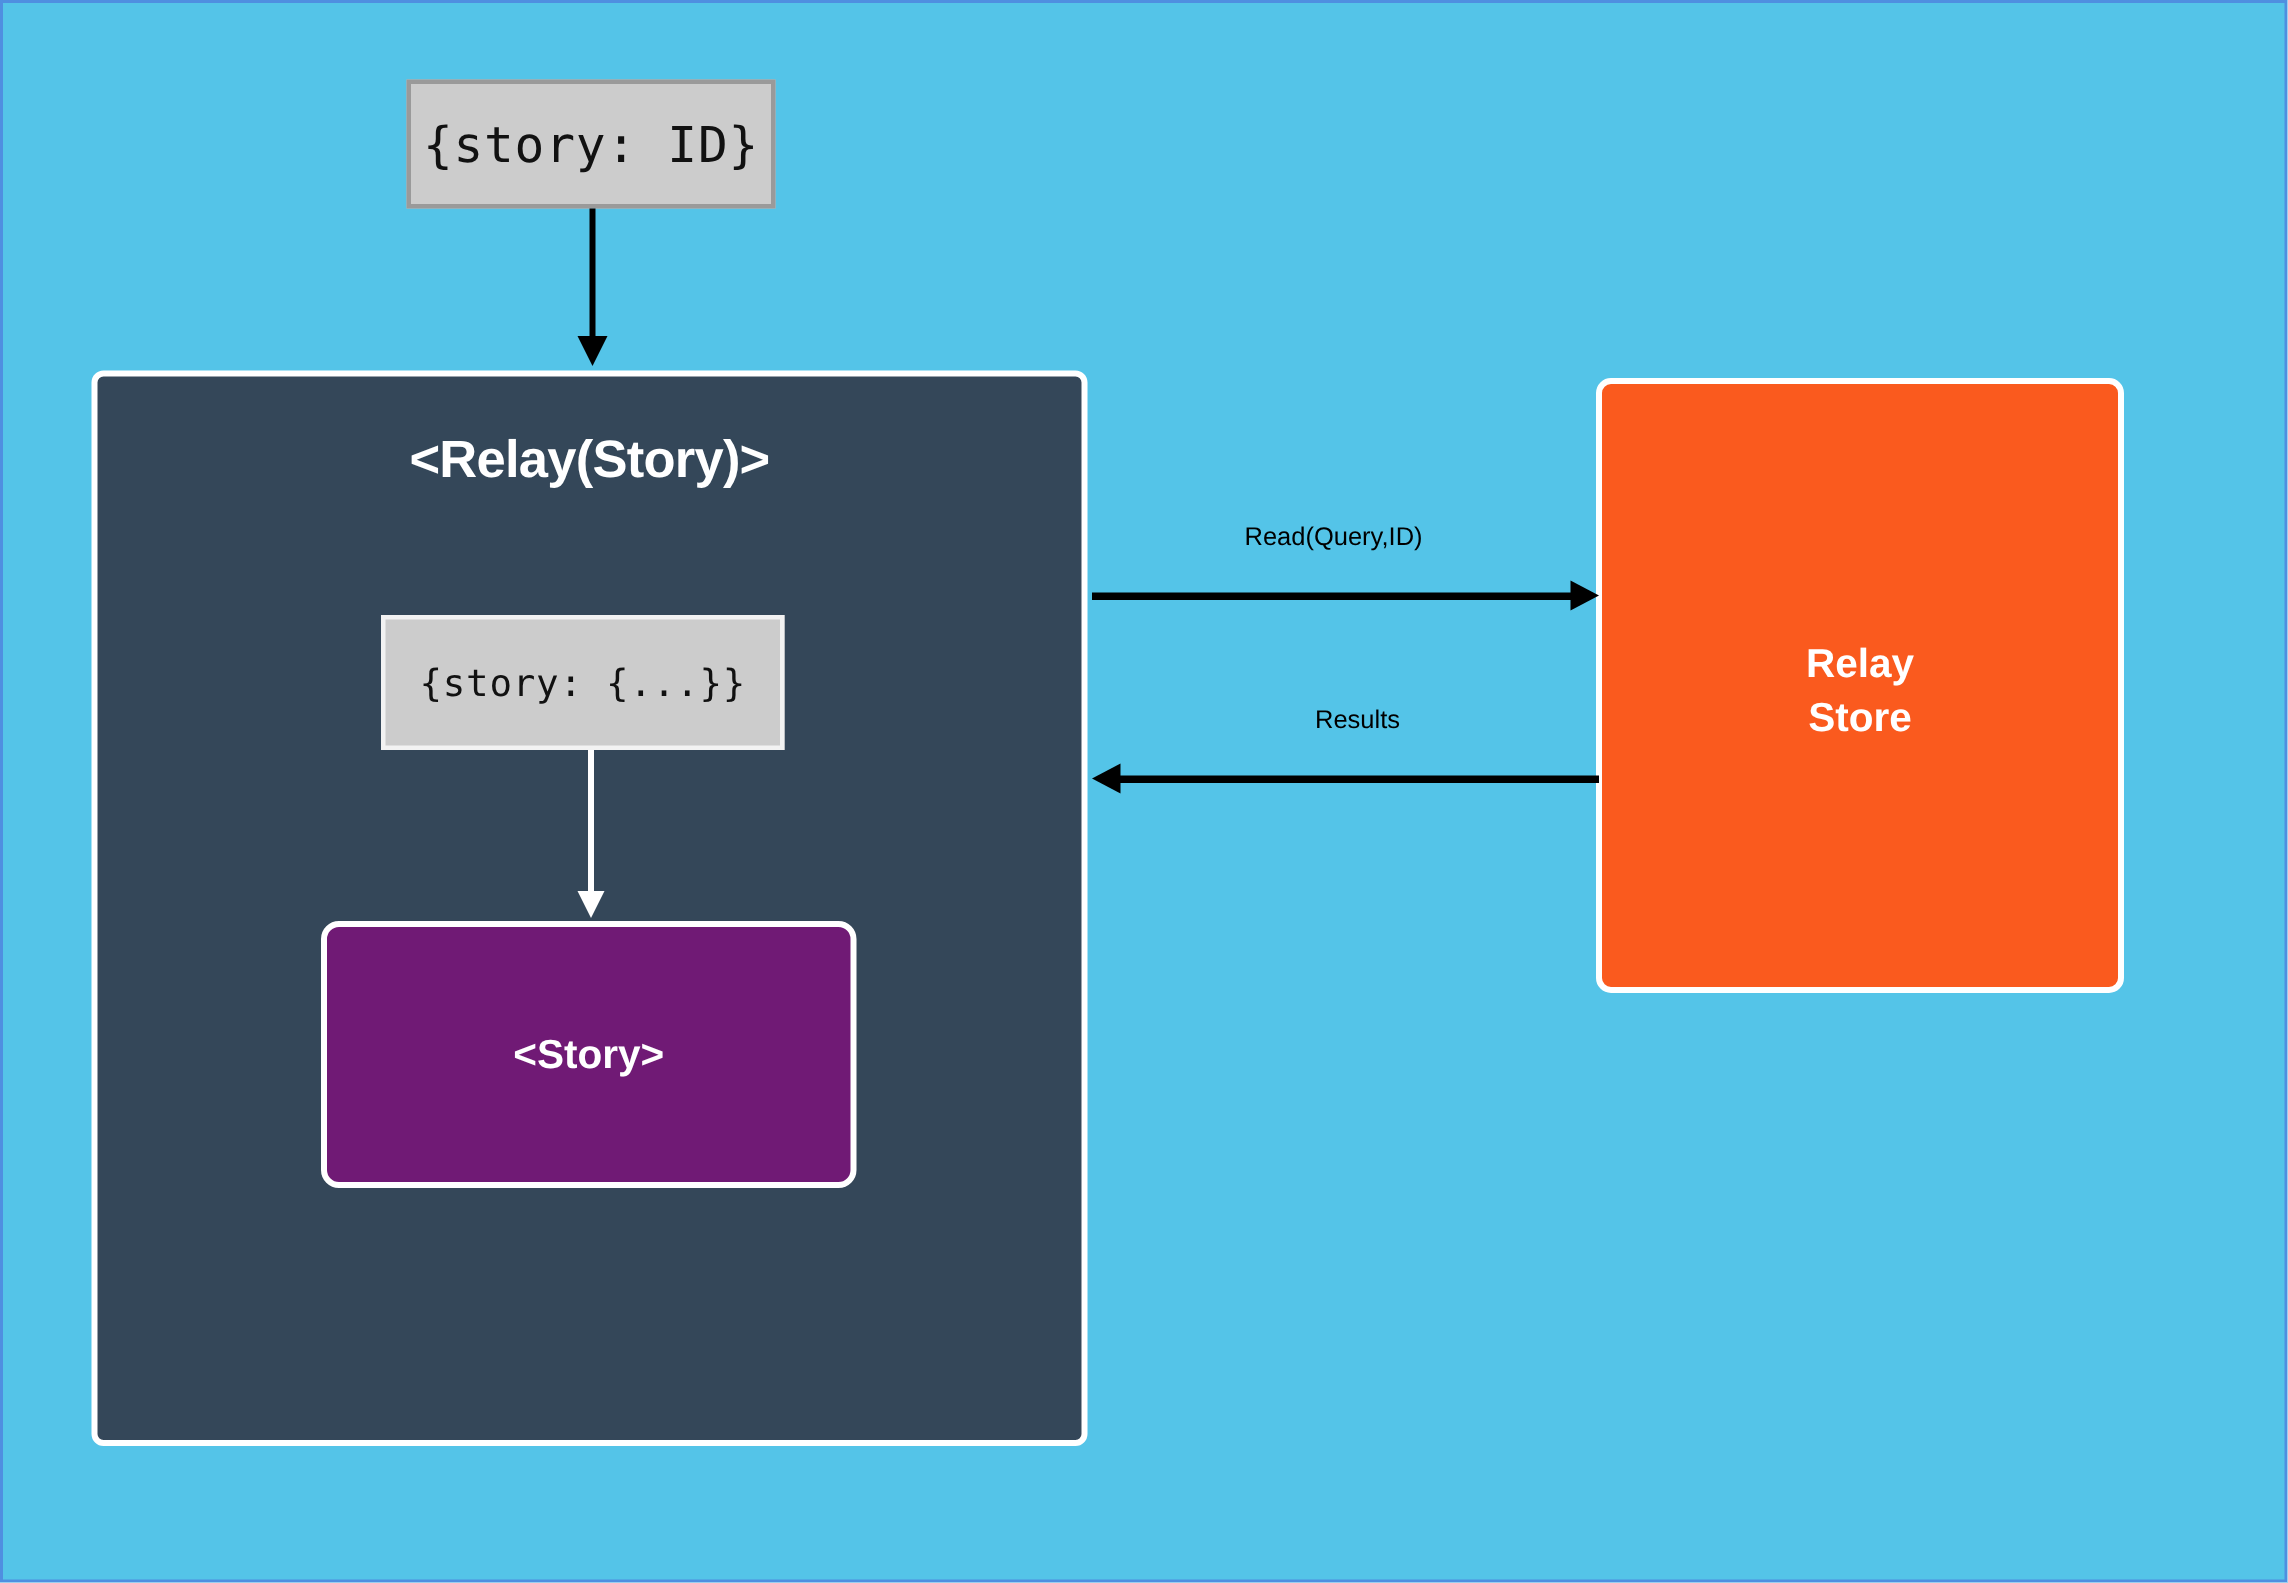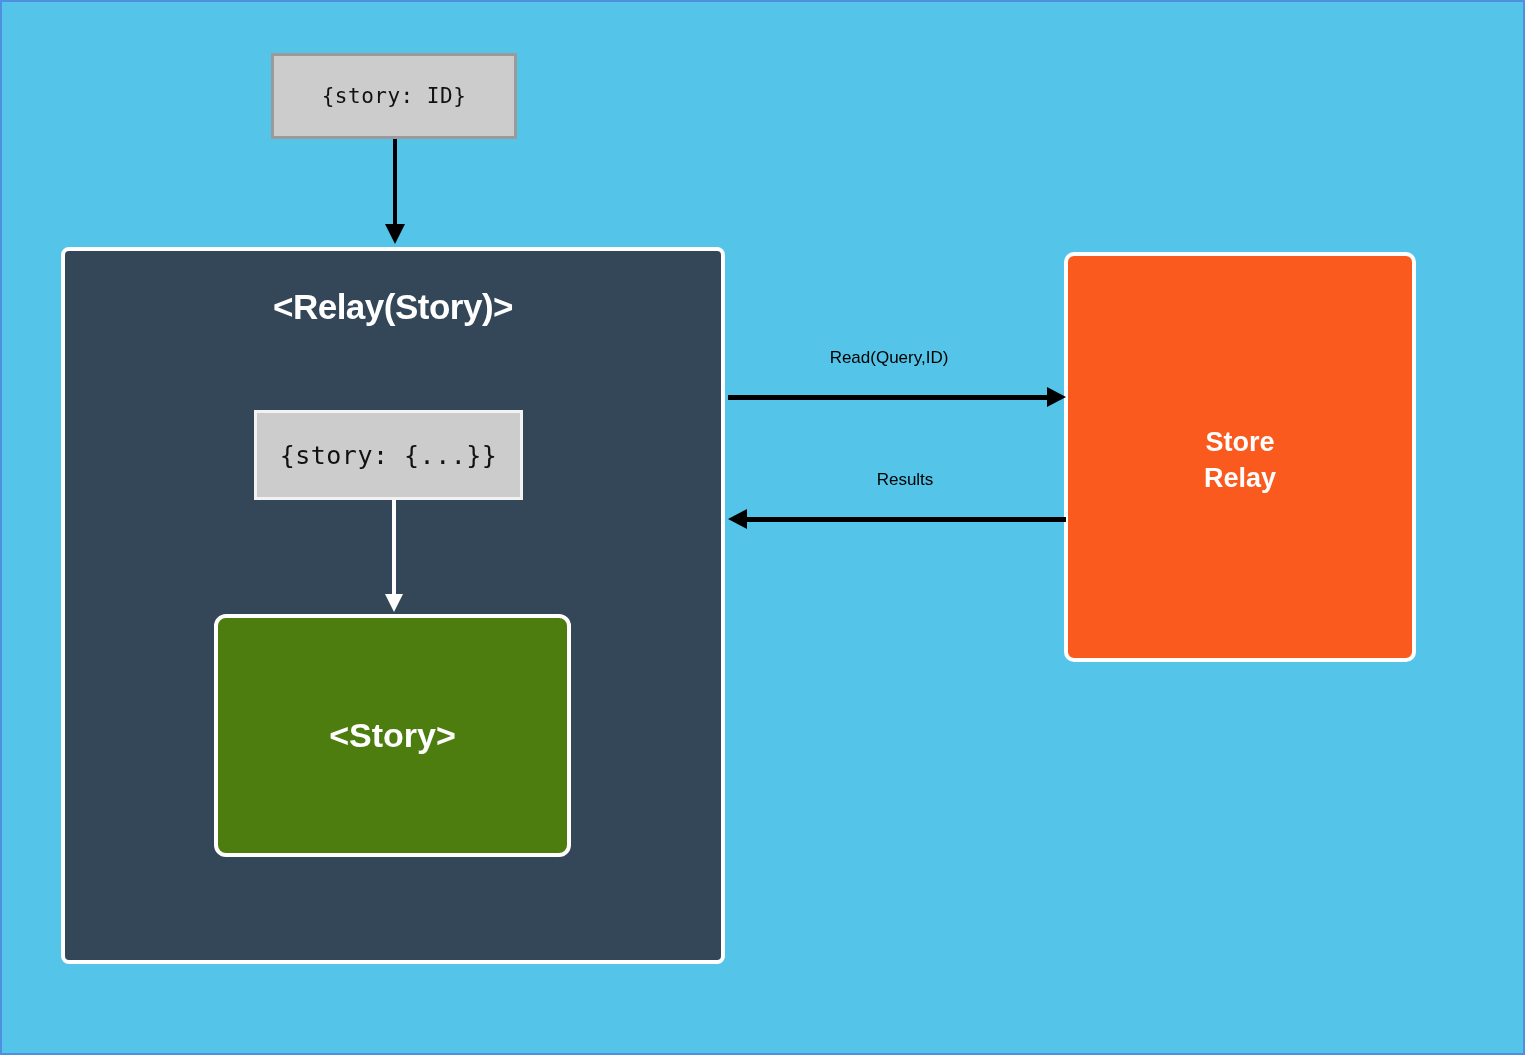--- a/index.html
+++ b/index.html
@@ -31,21 +31,21 @@
   
   .code-chip-top {
     left: 269px;
     top: 51px;
     width: 246px;
     height: 86px;
     background: #cccccc;
     border: 3px solid #9a9a9a;
     color: #111111;
     font-family: "DejaVu Sans Mono", "Liberation Mono", monospace;
-    font-size: 21px;
+    font-size: 33px;
     letter-spacing: 0.5px;
   }
 
   
   .relay-container {
     left: 59px;
     top: 245px;
     width: 664px;
     height: 717px;
     background: #344759;
@@ -78,26 +78,26 @@
     font-family: "DejaVu Sans Mono", "Liberation Mono", monospace;
     font-size: 25px;
     letter-spacing: 0.5px;
   }
 
   
   .story-box {
     left: 212px;
     top: 612px;
     width: 357px;
-    height: 243px;
-    background: #4d7c0f;
+    height: 178px;
+    background: #701a75;
     border: 4px solid #ffffff;
     border-radius: 12px;
     color: #ffffff;
-    font-size: 34px;
+    font-size: 27px;
     font-weight: bold;
   }
 
   
   .relay-store-box {
     left: 1062px;
     top: 250px;
     width: 352px;
     height: 410px;
     background: #fa5a1e;
@@ -224,22 +224,22 @@
     <span class="shaft"></span>
     <span class="head"></span>
   </div>
 
   <div class="box story-box">
     <span>&lt;Story&gt;</span>
   </div>
 
   <div class="box relay-store-box">
     <div class="relay-store-inner">
+      <span class="store-line">Relay</span>
       <span class="store-line">Store</span>
-      <span class="store-line">Relay</span>
     </div>
   </div>
 
   <div class="arrow arrow-h arrow-read">
     <span class="shaft"></span>
     <span class="head-right"></span>
     <span class="edge-label" style="left:0; right:0; top:-47px;">Read(Query,ID)</span>
   </div>
 
   <div class="arrow arrow-h arrow-results">

